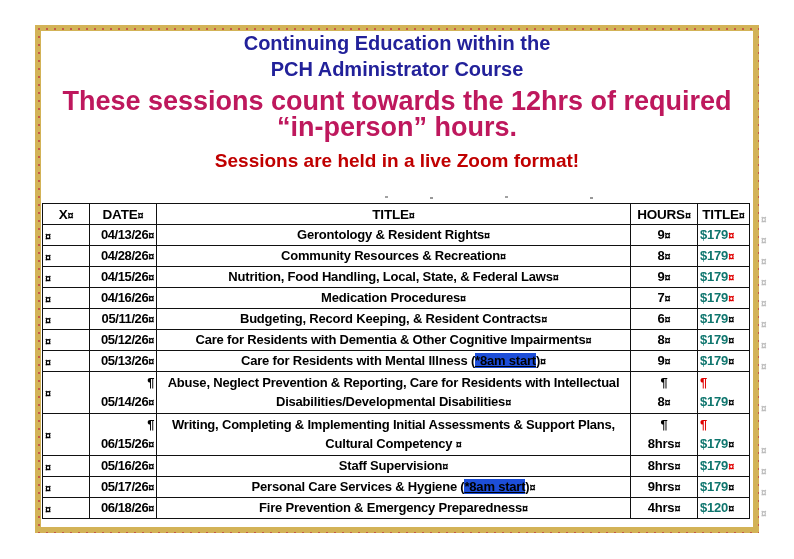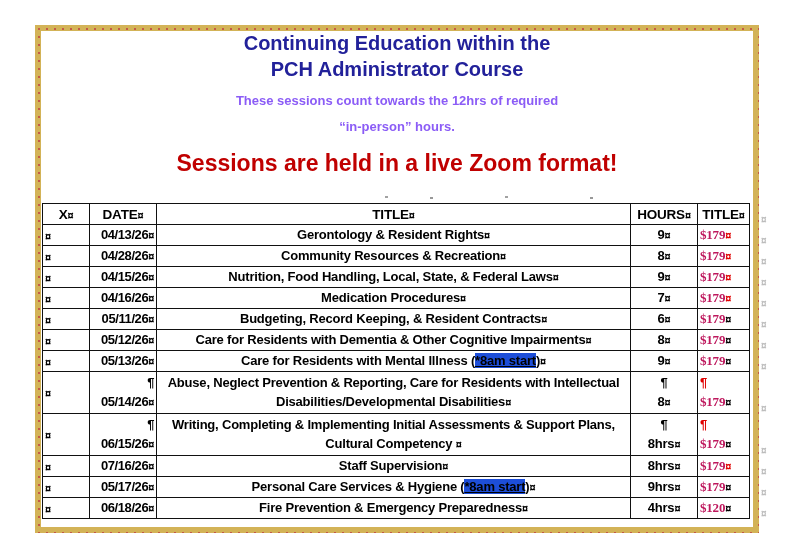--- a/index.html
+++ b/index.html
@@ -12,23 +12,23 @@
     position:absolute;left:35px;top:25px;width:724px;height:508px;
     background-color:#d3b357;
     background-image:radial-gradient(circle,rgba(195,85,70,.95) 0.9px,transparent 1.1px);
     background-size:8px 8px;
   }
   .frame-inner{position:absolute;left:6px;top:6px;right:6px;bottom:6px;background:#fff;}
   .content{position:absolute;left:41px;top:0;width:711px;text-align:center;}
   .doc-title{position:absolute;left:0;top:30px;width:100%;
     font-size:20px;line-height:26px;color:#22219a;}
   .doc-subtitle{position:absolute;left:0;top:88px;width:100%;
-    font-size:13px;line-height:26px;color:#8b5cf6;}
+    font-size:27px;line-height:26px;color:#be185d;}
   .zoom-note{position:absolute;left:0;top:150px;width:100%;
-    font-size:23px;color:#c00000;}
+    font-size:19px;color:#c00000;}
   
   .specks{position:absolute;left:385px;top:196px;width:3px;height:2px;background:#666;
     box-shadow:45px 1px 0 #555,120px 0 0 #666,205px 1px 0 #555;opacity:.6;}
   
   table.sched{
     position:absolute;left:42px;top:203px;width:707px;
     border-collapse:collapse;table-layout:fixed;
     font-size:13px;letter-spacing:-0.2px;font-weight:bold;
   }
   table.sched th,table.sched td{
@@ -36,21 +36,21 @@
   }
   table.sched th{font-size:13.5px;text-align:center;height:20px;}
   tr.row-s{height:21px;}
   tr.row-d{height:42px;}
   td.c-x{padding-left:4px;text-align:left;}
   td.c-date{padding-left:5px;text-align:right;letter-spacing:-0.4px;line-height:19px;}
   td.c-title{padding-left:6px;text-align:center;line-height:19px;}
   tr.row-s td.c-title{white-space:nowrap;}
   td.c-hours{text-align:center;line-height:19px;}
   td.c-cost{padding-left:3px;text-align:left;line-height:19px;}
-  .price{color:#be185d;font-family:Liberation Serif, serif;}
+  .price{color:#0f766e;}
   .mk{font-size:11px;}
   .mk.red{color:#e00000;}
   .pil{font-size:13px;}
   .hl{background:#1d4ed8;text-decoration:underline;}
   
   .rem{position:absolute;left:761px;font-size:10px;color:#333;opacity:.32;}
 </style>
 </head>
 <body>
 
@@ -157,21 +157,21 @@
     <tr class="row-d">
       <td class="c-x"><span class="mk">¤</span></td>
       <td class="c-date"><span class="pil">¶</span><br><span>06/15/26</span><span class="mk">¤</span></td>
       <td class="c-title"><span>Writing, Completing &amp; Implementing Initial Assessments &amp; Support Plans, Cultural Competency</span> <span class="mk">¤</span></td>
       <td class="c-hours"><span class="pil">¶</span><br><span>8hrs</span><span class="mk">¤</span></td>
       <td class="c-cost"><span class="pil red mk">¶</span><br><span class="price">$179</span><span class="mk">¤</span></td>
     </tr>
 
     <tr class="row-s">
       <td class="c-x"><span class="mk">¤</span></td>
-      <td class="c-date"><span>07/16/26</span><span class="mk">¤</span></td>
+      <td class="c-date"><span>05/16/26</span><span class="mk">¤</span></td>
       <td class="c-title"><span>Staff Supervision</span><span class="mk">¤</span></td>
       <td class="c-hours"><span>8hrs</span><span class="mk">¤</span></td>
       <td class="c-cost"><span class="price">$179</span><span class="mk red">¤</span></td>
     </tr>
 
     <tr class="row-s">
       <td class="c-x"><span class="mk">¤</span></td>
       <td class="c-date"><span>05/17/26</span><span class="mk">¤</span></td>
       <td class="c-title"><span>Personal Care Services &amp; Hygiene (</span><span class="hl">*8am start</span><span>)</span><span class="mk">¤</span></td>
       <td class="c-hours"><span>9hrs</span><span class="mk">¤</span></td>

